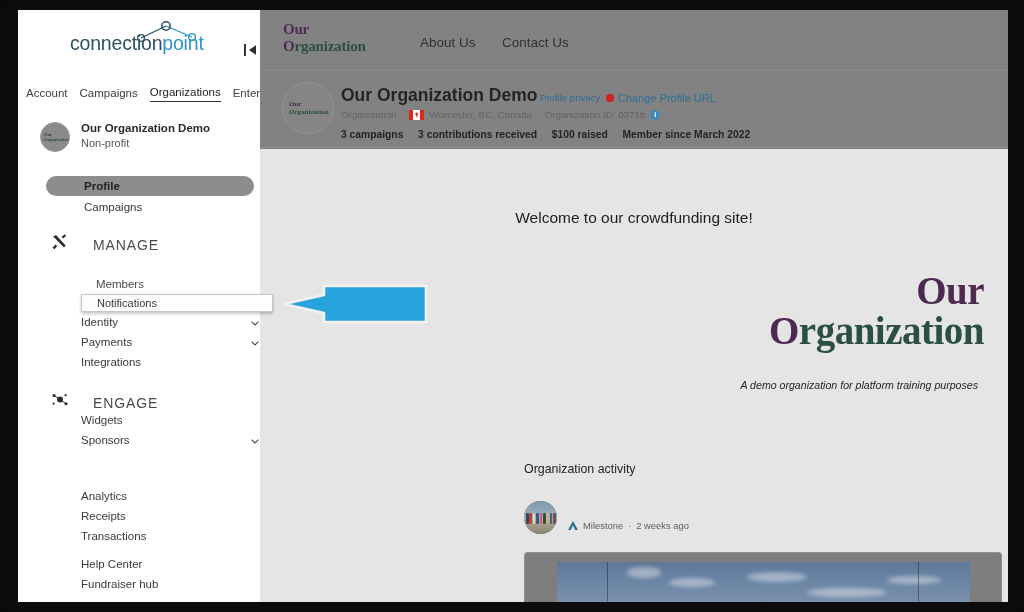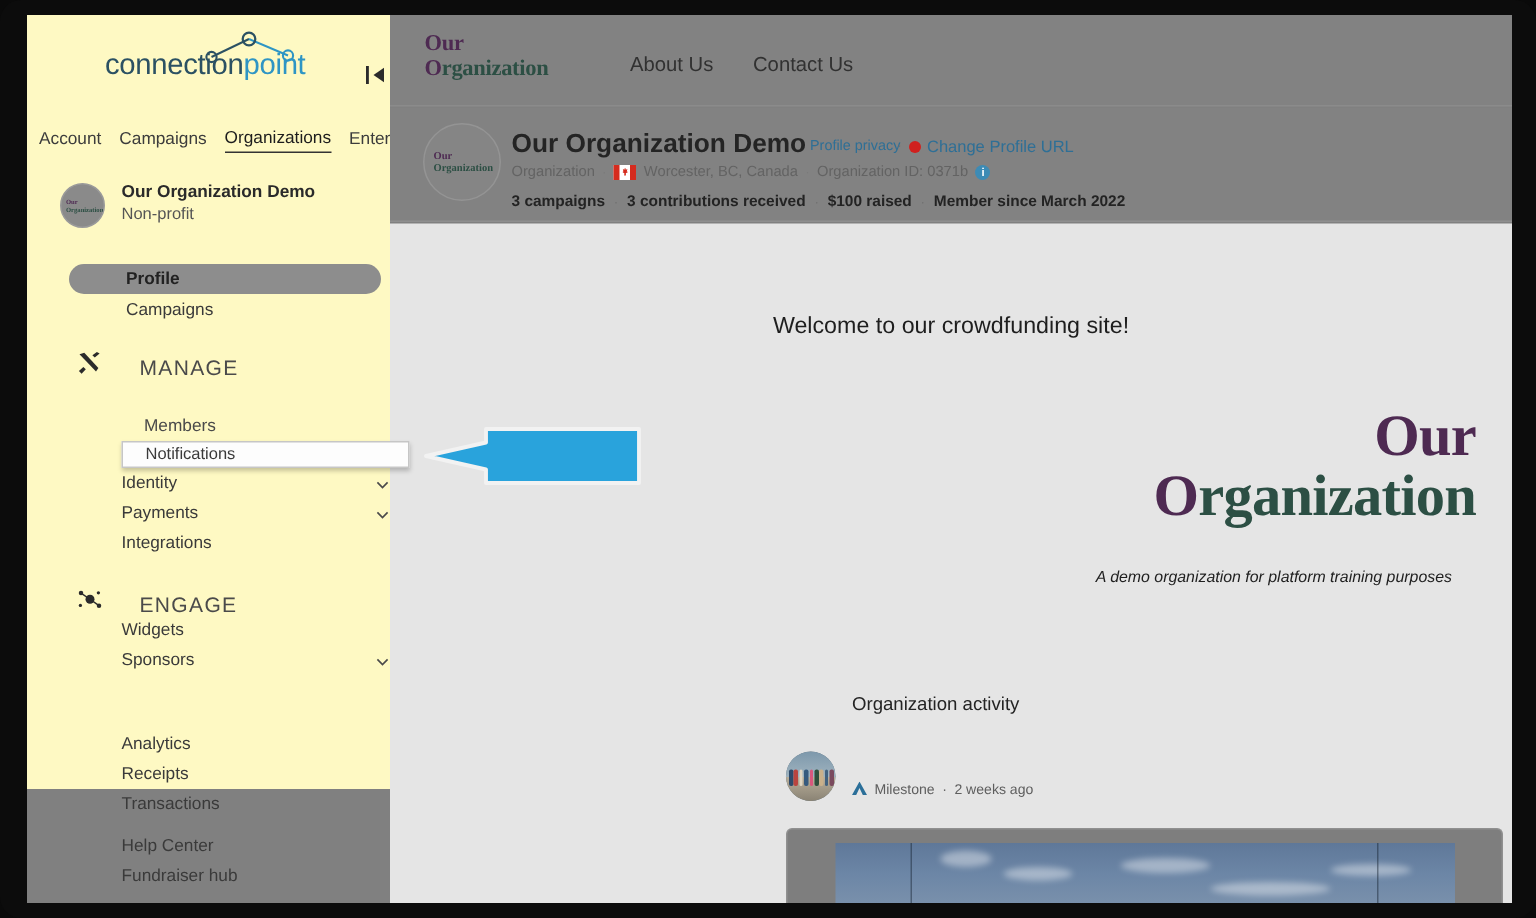--- a/index.html
+++ b/index.html
@@ -23,22 +23,22 @@
     left: 18px; top: 10px;
     width: 990px; height: 592px;
     background: #808080;
     overflow: hidden;
   }
 
   
   #sidebar {
     position: absolute;
     left: 0; top: 0;
-    width: 242px; height: 516px;
-    background: #fef9c3;
+    width: 242px; height: 592px;
+    background: #ffffff;
   }
   #logo-row {
     position: absolute; left: 0; top: 8px;
     width: 242px; height: 56px;
   }
   #cp-logo {
     position: absolute; left: 52px; top: 14px;
     font-size: 19.5px; letter-spacing: -0.2px;
     white-space: nowrap;
   }
@@ -287,28 +287,28 @@
   #hero-logo {
     position: absolute; right: 24px; top: 122px;
     text-align: right;
     font-family: "Liberation Serif", serif;
     font-weight: 700; line-height: 40px;
     font-size: 39px; letter-spacing: -0.5px;
   }
   #hero-logo .p { color: #4e2a52; }
   #hero-logo .g { color: #2c4f44; }
   #hero-tag {
-    position: absolute; right: 40px; top: 230px;
+    position: absolute; right: 30px; top: 230px;
     font-size: 10.6px; font-style: italic; color: #1f1f1f;
     text-align: right;
   }
 
   #activity-title {
     position: absolute; left: 264px; top: 313px;
-    font-size: 12.4px; color: #242424; margin-left: 44px;
+    font-size: 12.4px; color: #242424;
   }
   #activity-row {
     position: absolute; left: 264px; top: 352px;
     width: 460px; height: 48px;
   }
   #act-avatar {
     position: absolute; left: 0; top: 0;
     width: 33px; height: 33px; border-radius: 50%;
     overflow: hidden; background: #5a6d7a;
   }

